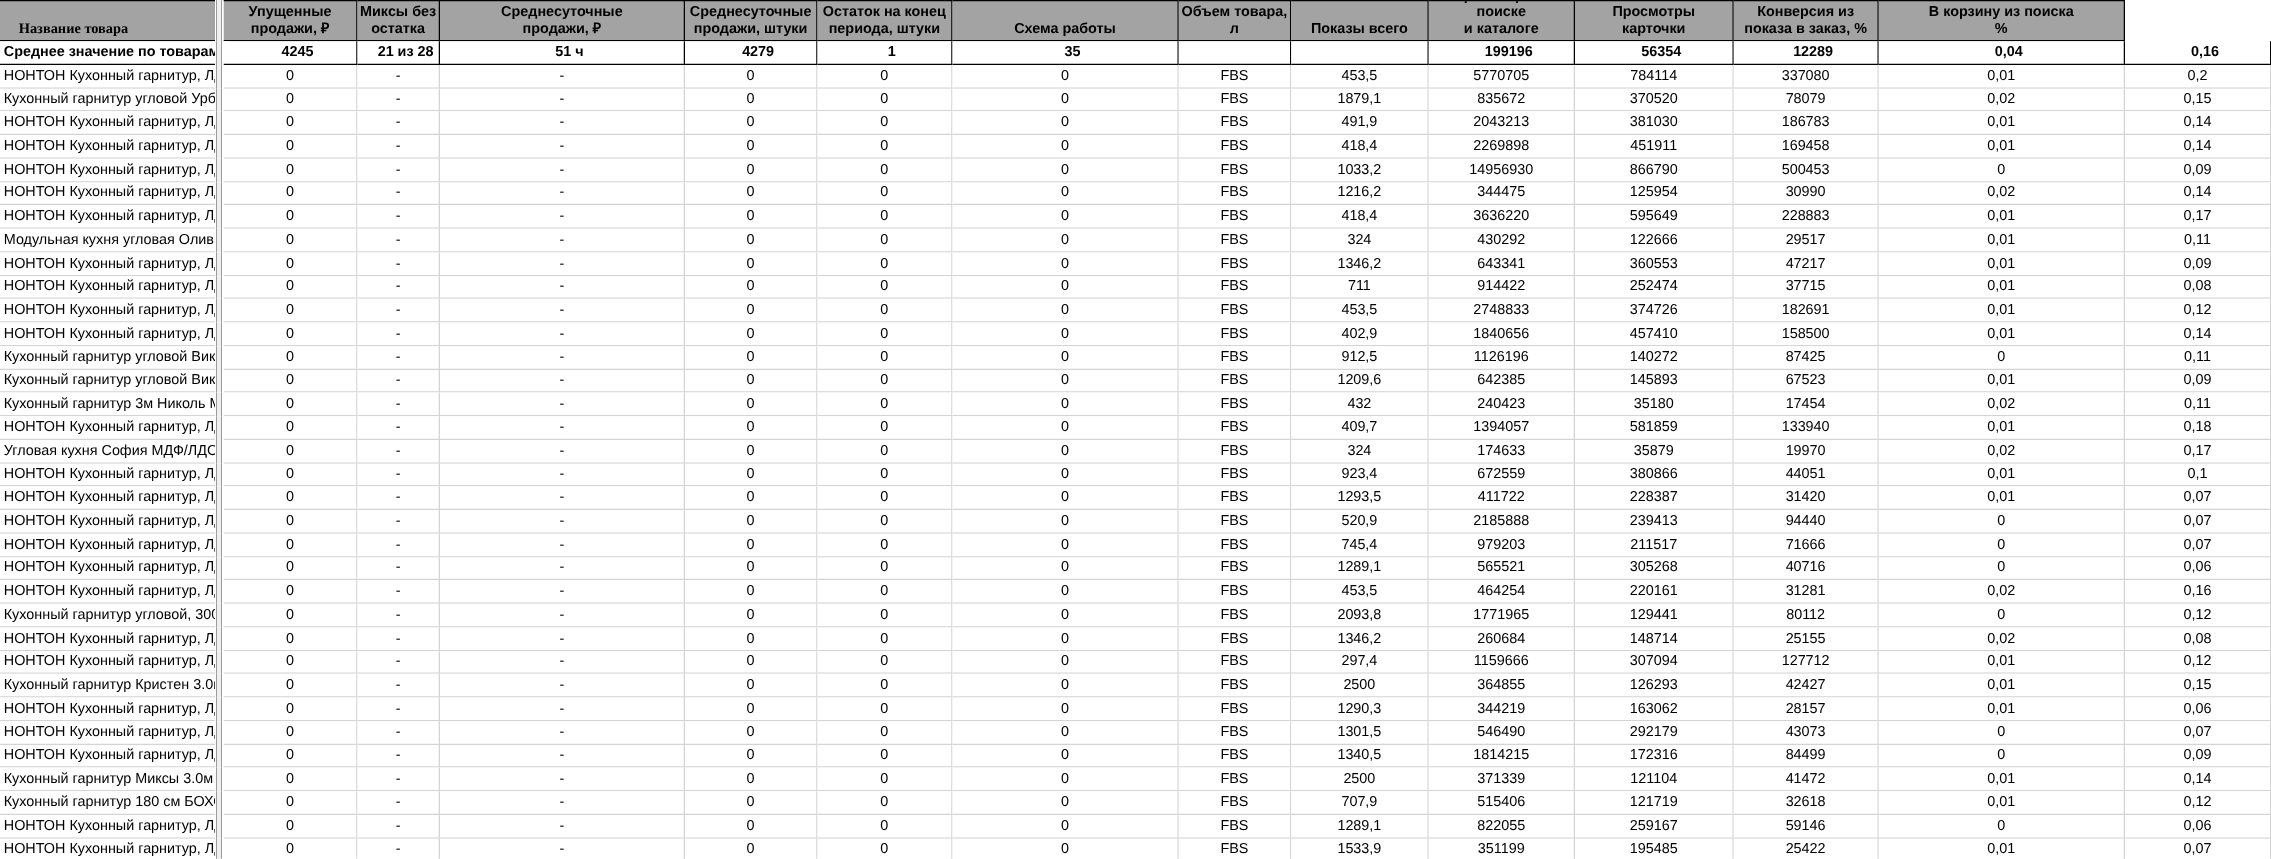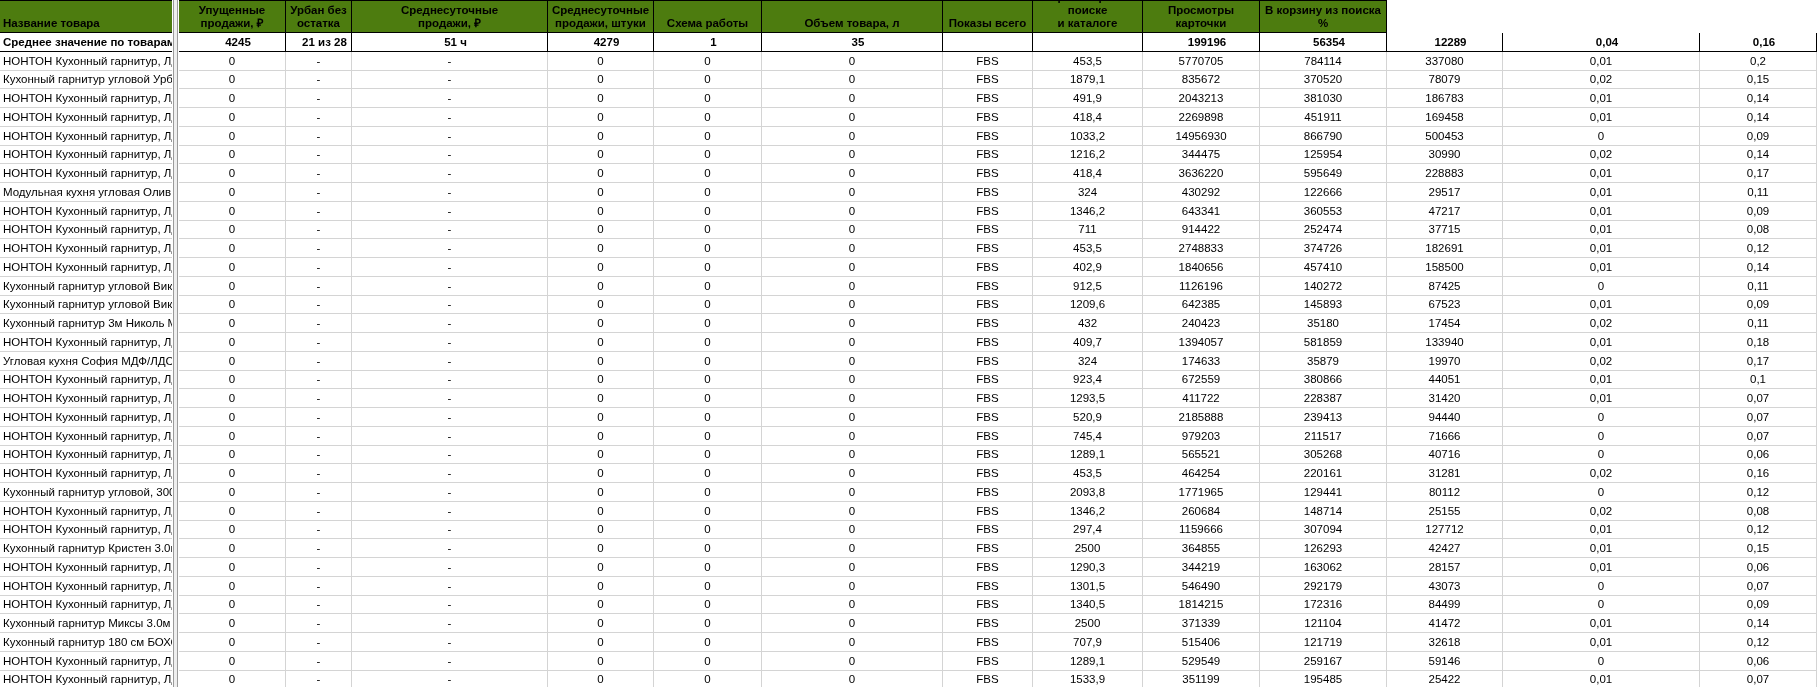--- a/index.html
+++ b/index.html
@@ -20,32 +20,32 @@
   .cell {
     overflow: hidden;
     white-space: nowrap;
     display: flex;
     align-items: center;
     justify-content: center;
     background: #fff;
   }
   
   .header .cell {
-    background: #4d7c0f;
+    background: #a3a3a3;
     font-weight: bold;
     border-top: 1px solid #000;
     border-right: 1px solid #000;
     border-bottom: 1px solid #000;
     align-items: flex-end;
     text-align: center;
     white-space: pre-line;
     line-height: 13px;
     padding-bottom: 2px;
   }
-  .header .c0 { justify-content: flex-start; text-align: center; padding-left: 3px; border-right: none; }
+  .header .c0 { justify-content: flex-start; text-align: center; padding-left: 15px; border-right: none; font-family: Liberation Serif, serif; }
   
   .avg .cell {
     font-weight: bold;
     border-right: 1px solid #000;
     border-bottom: 1px solid #000;
     padding-left: 12px;
   }
   .avg .c0 { justify-content: flex-start; padding-left: 3px; border-right: none; }
   
   .data .cell {
@@ -62,33 +62,36 @@
 </style>
 </head>
 <body>
 
 <div class="sheet">
   <div class="row header">
       <div class="cell c0">Название товара</div>
       <div class="cell divider"></div>
       <div class="cell c1">Упущенные
 продажи, ₽</div>
-      <div class="cell c2">Урбан без
+      <div class="cell c2">Миксы без
 остатка</div>
       <div class="cell c4">Среднесуточные
 продажи, ₽</div>
       <div class="cell c5">Среднесуточные
 продажи, штуки</div>
+      <div class="cell c6">Остаток на конец
+периода, штуки</div>
       <div class="cell c7">Схема работы</div>
       <div class="cell c8">Объем товара, л</div>
       <div class="cell c9">Показы всего</div>
       <div class="cell c10">Просмотры в поиске
 и каталоге</div>
       <div class="cell c11">Просмотры
 карточки</div>
+      <div class="cell c12">Конверсия из показа в заказ, %</div>
       <div class="cell c13">В корзину из поиска
 %</div>
     </div>
   <div>
       <div class="row avg">
         <div class="cell c0">Среднее значение по товарам</div>
         <div class="cell divider"></div>
         <div class="cell c1">4245</div>
         <div class="cell c2">21 из 28</div>
         <div class="cell c3">51 ч</div>
@@ -651,21 +654,21 @@
         <div class="cell c0">НОНТОН Кухонный гарнитур, ЛДСП</div>
         <div class="cell divider"></div>
         <div class="cell c1">0</div>
         <div class="cell c2">-</div>
         <div class="cell c3">-</div>
         <div class="cell c4">0</div>
         <div class="cell c5">0</div>
         <div class="cell c6">0</div>
         <div class="cell c7">FBS</div>
         <div class="cell c8">1289,1</div>
-        <div class="cell c9">529549</div>
+        <div class="cell c9">822055</div>
         <div class="cell c10">259167</div>
         <div class="cell c11">59146</div>
         <div class="cell c12">0</div>
         <div class="cell c13">0,06</div>
       </div>
       <div class="row data">
         <div class="cell c0">НОНТОН Кухонный гарнитур, ЛДСП</div>
         <div class="cell divider"></div>
         <div class="cell c1">0</div>
         <div class="cell c2">-</div>

